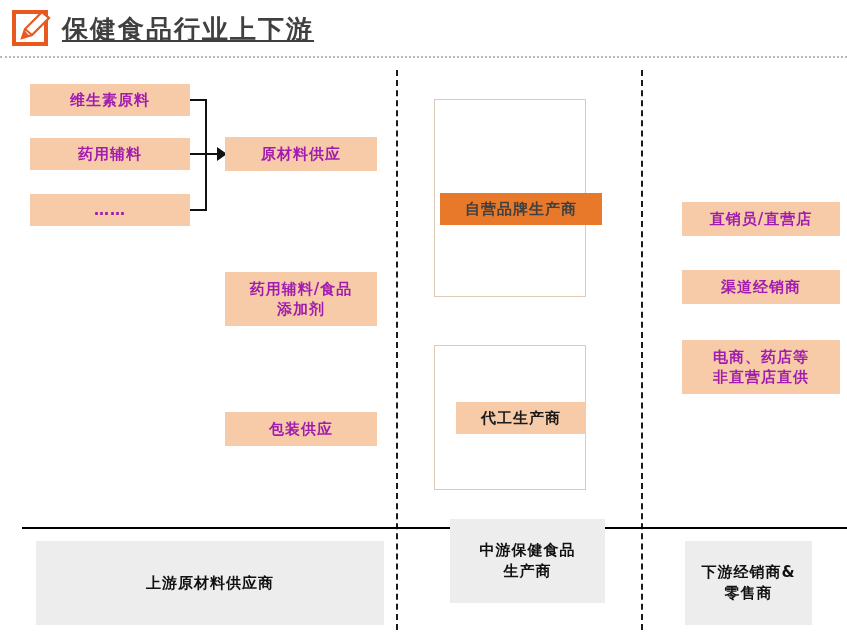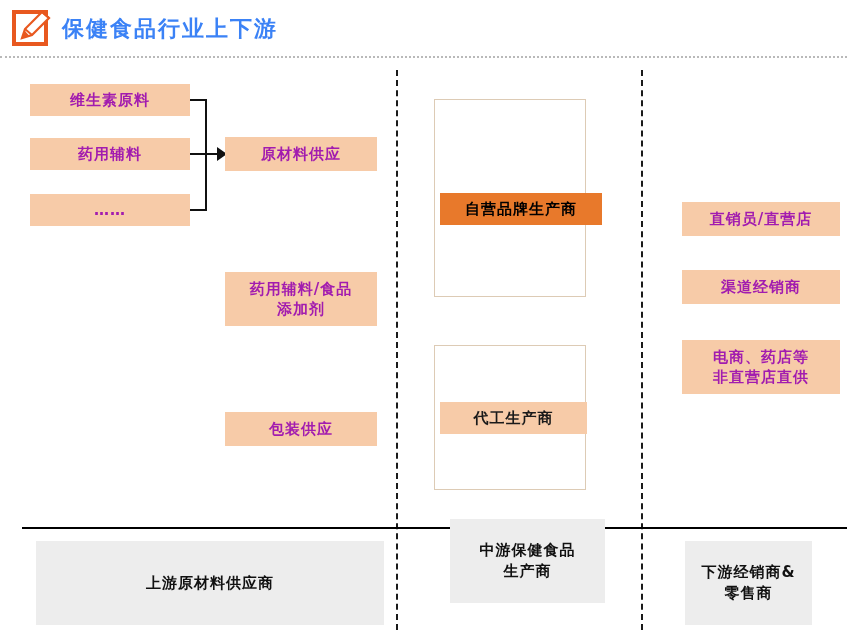--- a/index.html
+++ b/index.html
@@ -33,25 +33,26 @@
     width: 40px;
     height: 38px;
   }
   .header-title {
     position: absolute;
     left: 62px;
     top: 12px;
     width: 300px;
     height: 34px;
     line-height: 34px;
-    font-size: 22px;
-    font-weight: bold;
-    color: #3b82f6;
+    font-size: 26px;
+    font-weight: bold;
+    color: #404040;
     letter-spacing: 2px;
     white-space: nowrap;
+    text-decoration: underline;
   }
   .header-rule {
     position: absolute;
     left: 0px;
     top: 56px;
     width: 847px;
     height: 0px;
     border-top: 2px dotted #b9b9b9;
   }
 
@@ -138,35 +139,35 @@
   #midbox-oem  { left: 434px; top: 345px; width: 152px; height: 145px; }
 
   
   #banner-own {
     position: absolute;
     left: 440px;
     top: 193px;
     width: 162px;
     height: 32px;
     background: #e8792b;
-    color: #000000;
+    color: #404040;
     font-size: 15px;
     font-weight: bold;
     letter-spacing: 1px;
     display: flex;
     align-items: center;
     justify-content: center;
     text-align: center;
   }
   
   #banner-oem {
     position: absolute;
-    left: 440px;
+    left: 456px;
     top: 402px;
-    width: 147px;
+    width: 130px;
     height: 32px;
     background: #f7cba8;
     color: #1a1a1a;
     font-size: 15px;
     font-weight: bold;
     letter-spacing: 1px;
     display: flex;
     align-items: center;
     justify-content: center;
     text-align: right;

